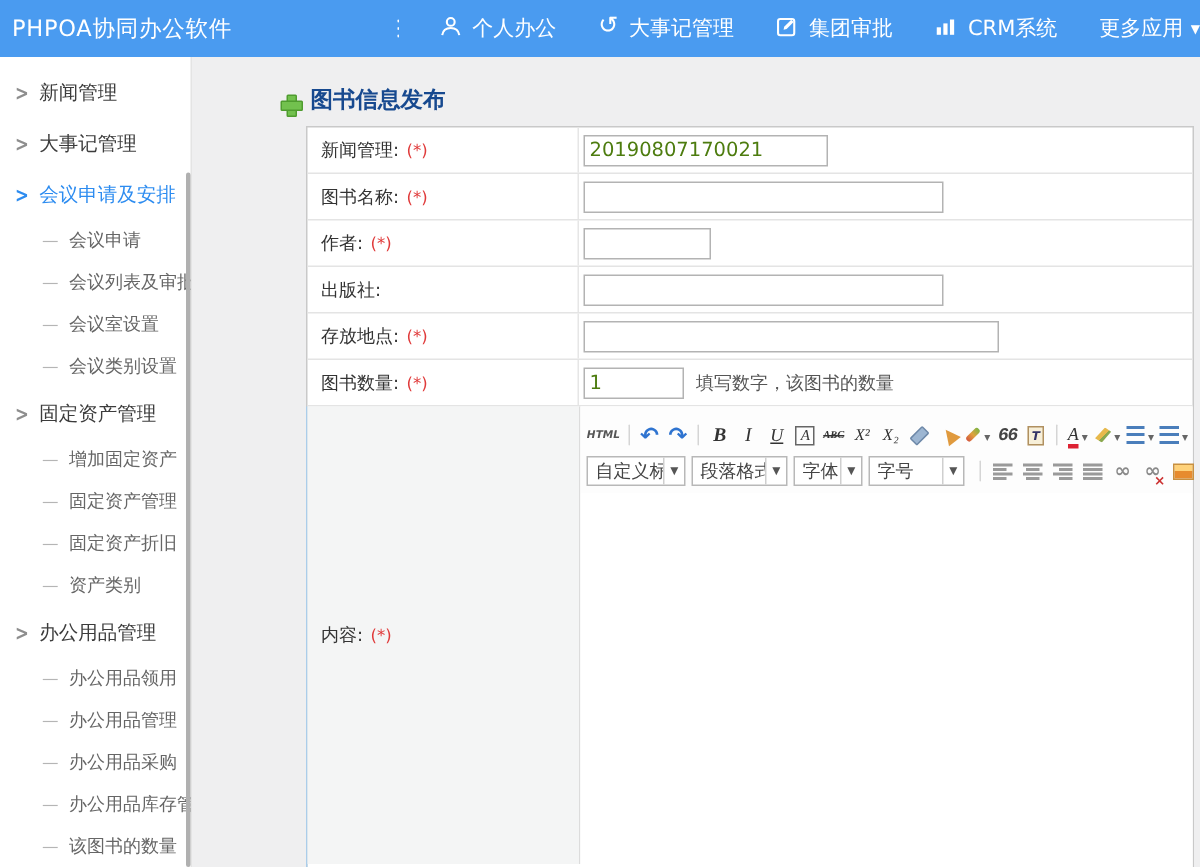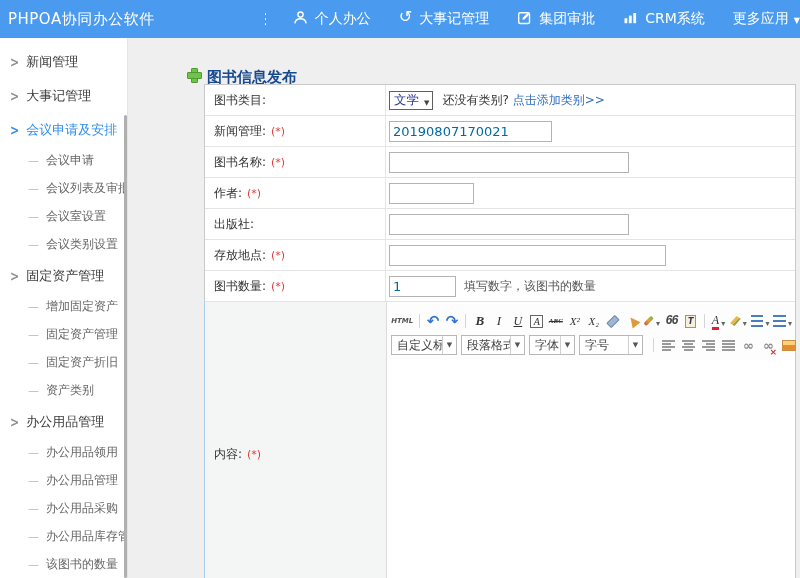--- a/index.html
+++ b/index.html
@@ -24,32 +24,32 @@
   .sitem.group{padding:9px 0 7px 10px;font-size:13px;color:#3c3c3c}
   .sitem.sub{padding:5.5px 0 5.5px 28px;font-size:12px;color:#666}
   .pfx{margin-right:7px;color:#9a9a9a;font-size:11px}
   .group .pfx{transform:scaleY(1.25);font-weight:bold;color:#8e8e8e}
   .sub .pfx{color:#b5b5b5}
   .sitem.group.active,.sitem.group.active .pfx{color:#2d8cf0}
   .sb-scroll{position:absolute;left:124px;top:115px;width:3px;bottom:0;background:#b0b0b0;border-radius:2px}
 
   
   .main{position:absolute;left:129px;top:38px;right:0;bottom:0;background:#efeff0;overflow:hidden}
-  .titlebar{display:flex;align-items:flex-start;margin:30px 0 0 58px}
+  .titlebar{display:flex;align-items:flex-end;margin:19px 0 0 58px}
   .plus{position:relative;width:13px;height:13px;display:inline-block;margin-right:7px}
   .plus::before{content:"";position:absolute;left:4px;top:0;width:5px;height:13px;background:#72c14e;border:1px solid #4f9c2f;border-radius:1px}
   .plus::after{content:"";position:absolute;left:0;top:4px;width:13px;height:5px;background:#72c14e;border:1px solid #4f9c2f;border-radius:1px}
   .ptitle{font-size:15px;font-weight:bold;color:#17498f}
 
   .form-table{position:absolute;left:75px;top:46px;right:4px;bottom:-70px;background:#fff;border:1px solid #c9c9c9;border-bottom:none;display:flex;flex-direction:column}
   .frow{display:flex;height:31px;border-bottom:1px solid #e4e4e4;flex:0 0 auto}
   .fl{width:181px;flex:0 0 181px;border-right:1px solid #e6e6e6;display:flex;align-items:center;padding-left:9px;font-size:12px;color:#333}
   .req{color:#e03b3b;font-style:normal;font-size:11px;margin-left:5px}
   .fv{flex:1;display:flex;align-items:center;padding-left:3px;min-width:0}
-  .txt{height:21px;border:1px solid #b3b3b3;font-size:13px;padding:1px 3px;color:#0369a1;font-family:inherit}
+  .txt{height:21px;border:1px solid #b3b3b3;font-size:13px;padding:1px 3px;color:#4d7c0f;font-family:inherit}
   .hint{font-size:12px;color:#555;margin-left:8px;white-space:nowrap}
 
   .cat-select{display:inline-flex;align-items:center;height:19px;border:1px solid #5f5f5f;background:#fff;padding:0 3px 0 4px;cursor:pointer}
   .cat-val{font-size:12.5px;color:#2b3990}
   .cat-arr{margin-left:5px}
   .cat-arr::after{content:"▼";font-size:7px;color:#444}
   .cat-hint{font-size:12px;color:#333;margin-left:9px}
   .cat-link{font-size:12px;color:#2e6cc0;margin-left:4px;cursor:pointer}
 
   .sect{height:30px;background:#ececec;border-bottom:1px solid #d9d9d9;display:flex;align-items:center;padding-left:9px;font-size:12.5px;color:#333;flex:0 0 auto}
@@ -258,33 +258,20 @@
 <div class="sb-scroll"></div>
 
 <div class="main">
   <div class="titlebar">
     <span class="plus"></span>
     <span class="ptitle">图书信息发布</span>
   </div>
 
   <div class="form-table">
 
-    <div class="frow">
-      <div class="fl">
-        <span>图书类目:</span>
-      </div>
-      <div class="fv">
-        <span class="cat-select">
-          <span class="cat-val">文学</span>
-          <span class="cat-arr"></span>
-        </span>
-        <span class="cat-hint">还没有类别?</span>
-        <span class="cat-link">点击添加类别&gt;&gt;</span>
-      </div>
-    </div>
 
     <div>
 
         <div class="frow">
           <div class="fl">
             <span>新闻管理:</span>
             <em class="req">(*)</em>
           </div>
           <div class="fv">
             <input class="txt" type="text" value="20190807170021" style="width: 163px;">

